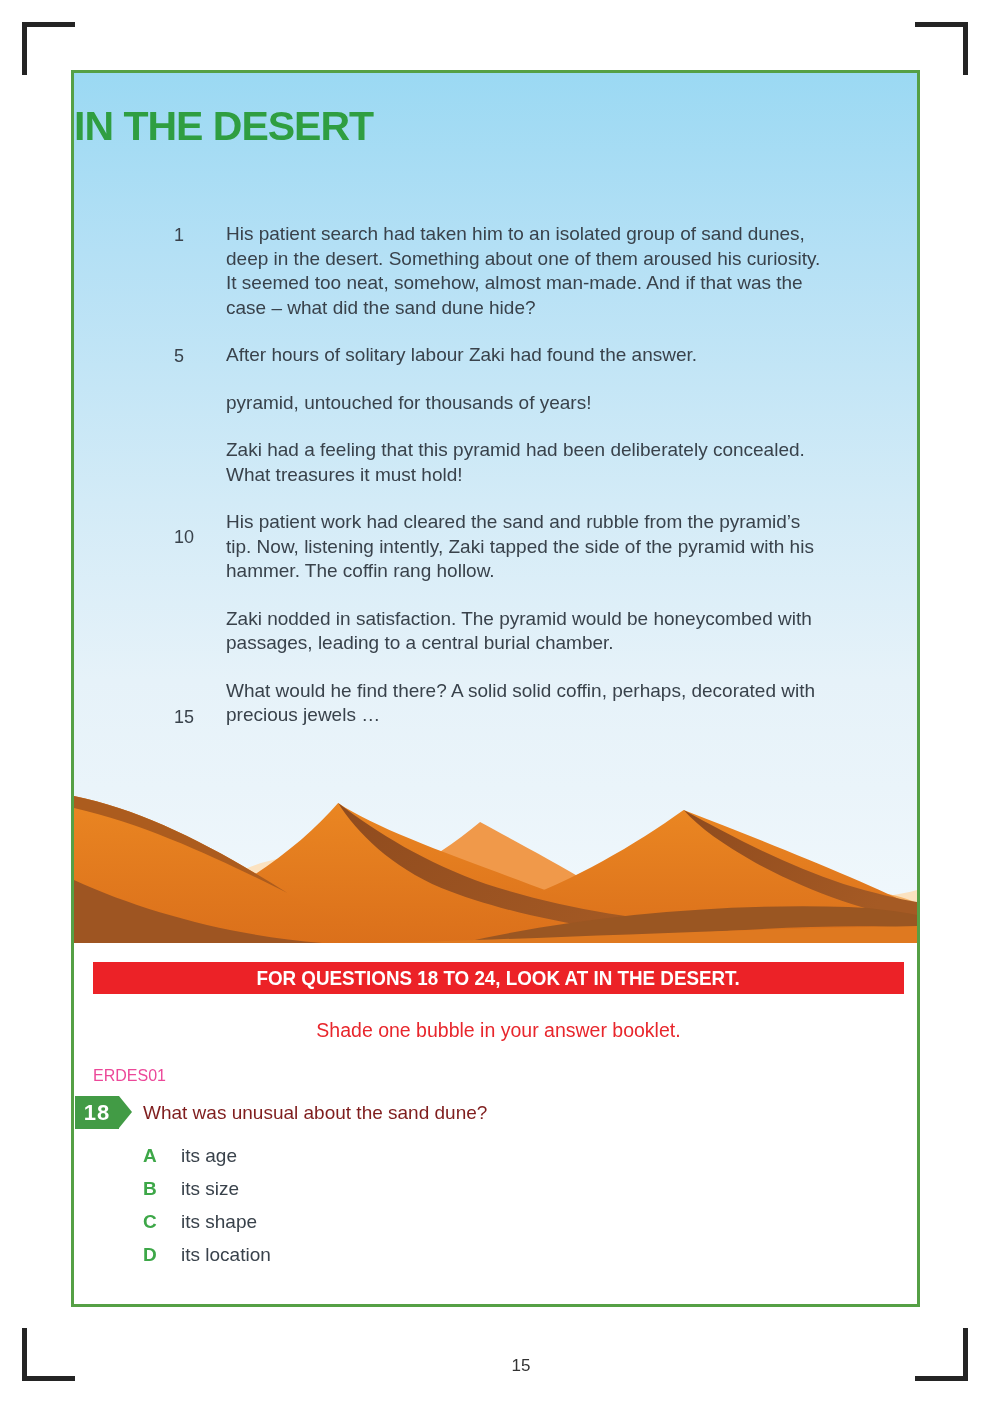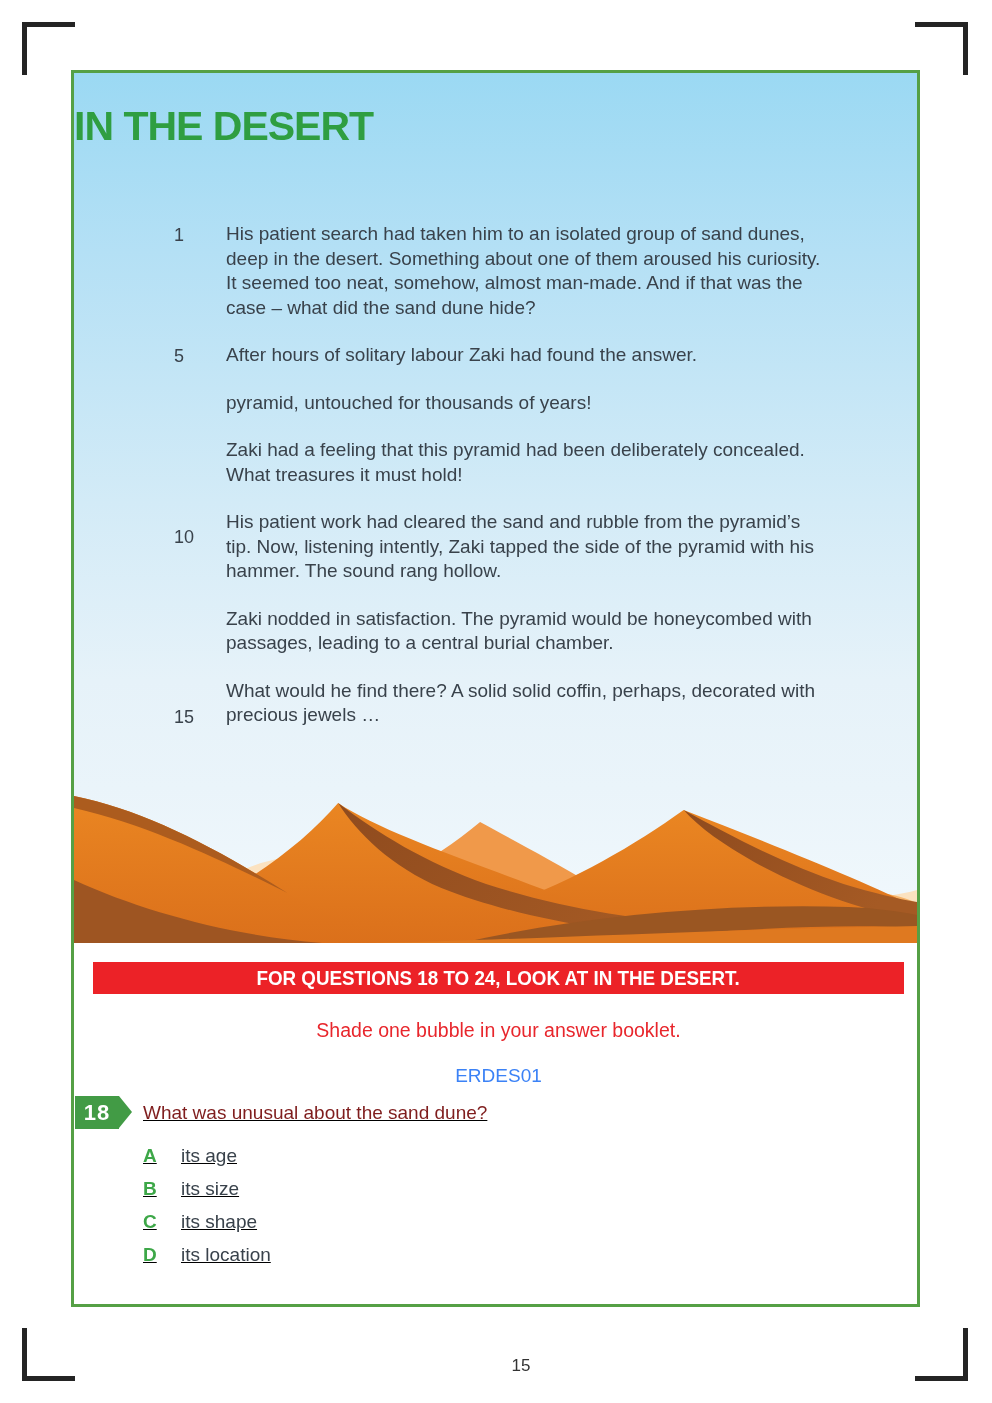--- a/index.html
+++ b/index.html
@@ -76,27 +76,27 @@
   }
   .banner span { display:inline-block; transform:scaleX(0.94); transform-origin:center; white-space:nowrap; }
   .shade {
     text-align:center;
     color:#E8262C;
     font-size:19.5px;
     margin-top:24px;
     line-height:24px;
   }
   .code {
-    text-align:center;
-    color:#3b82f6;
-    font-size:19px;
+    text-align:left;
+    color:#ec4899;
+    font-size:16px;
     margin-top:26px;
     line-height:16px;
   }
-  .question { margin-top:12px; position:relative; padding-left:50px;text-decoration:underline; }
+  .question { margin-top:12px; position:relative; padding-left:50px; }
   .q-badge {
     position:absolute; left:-18px; top:0;
     width:44px; height:33px;
     background:#429B45;
     color:#ffffff;
     font-size:22px; font-weight:bold;
     letter-spacing:1px;
     display:flex; align-items:center; justify-content:center;
   }
   .q-badge::after {
@@ -156,21 +156,21 @@
 
       <div class="para">
         <span class="pline">Zaki had a feeling that this pyramid had been deliberately concealed.</span>
         <span class="pline">What treasures it must hold!</span>
       </div>
 
       <div class="para">
         <span class="lnum off-1">10</span>
         <span class="pline">His patient work had cleared the sand and rubble from the pyramid’s</span>
         <span class="pline">tip. Now, listening intently, Zaki tapped the side of the pyramid with his</span>
-        <span class="pline">hammer. The sound rang hollow.</span>
+        <span class="pline">hammer. The coffin rang hollow.</span>
       </div>
 
       <div class="para">
         <span class="pline">Zaki nodded in satisfaction. The pyramid would be honeycombed with</span>
         <span class="pline">passages, leading to a central burial chamber.</span>
       </div>
 
       <div class="para">
         <span class="lnum off-2">15</span>
         <span class="pline">What would he find there? A solid solid coffin, perhaps, decorated with</span>

